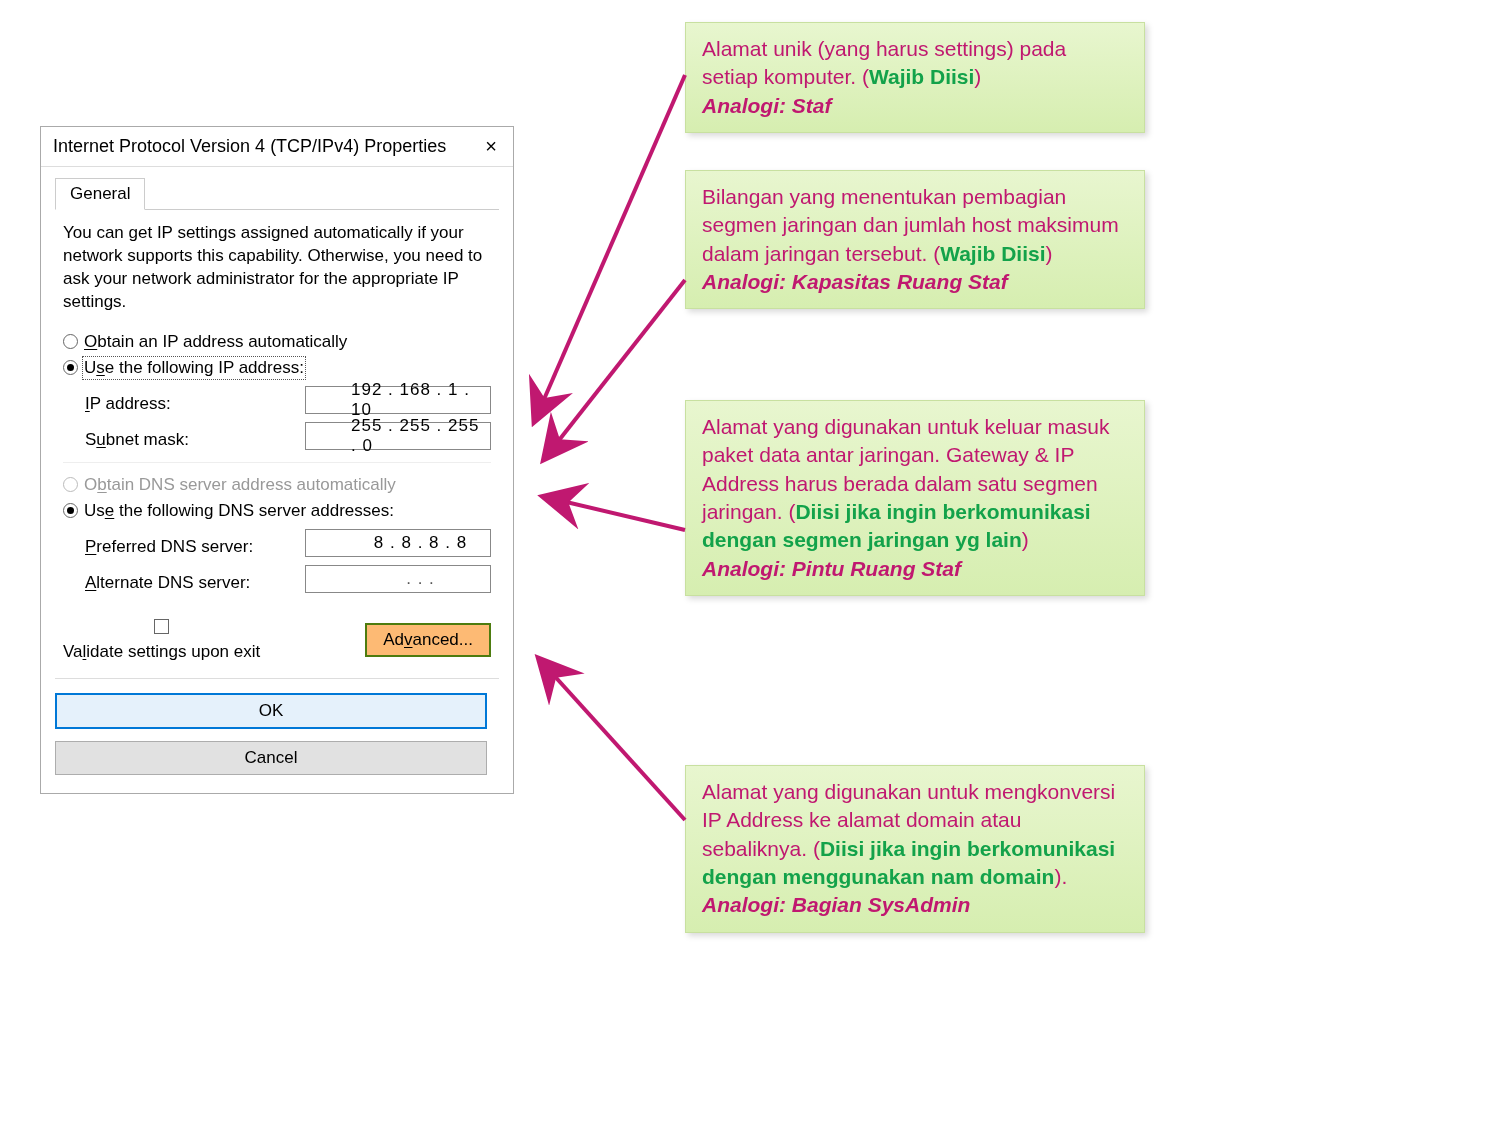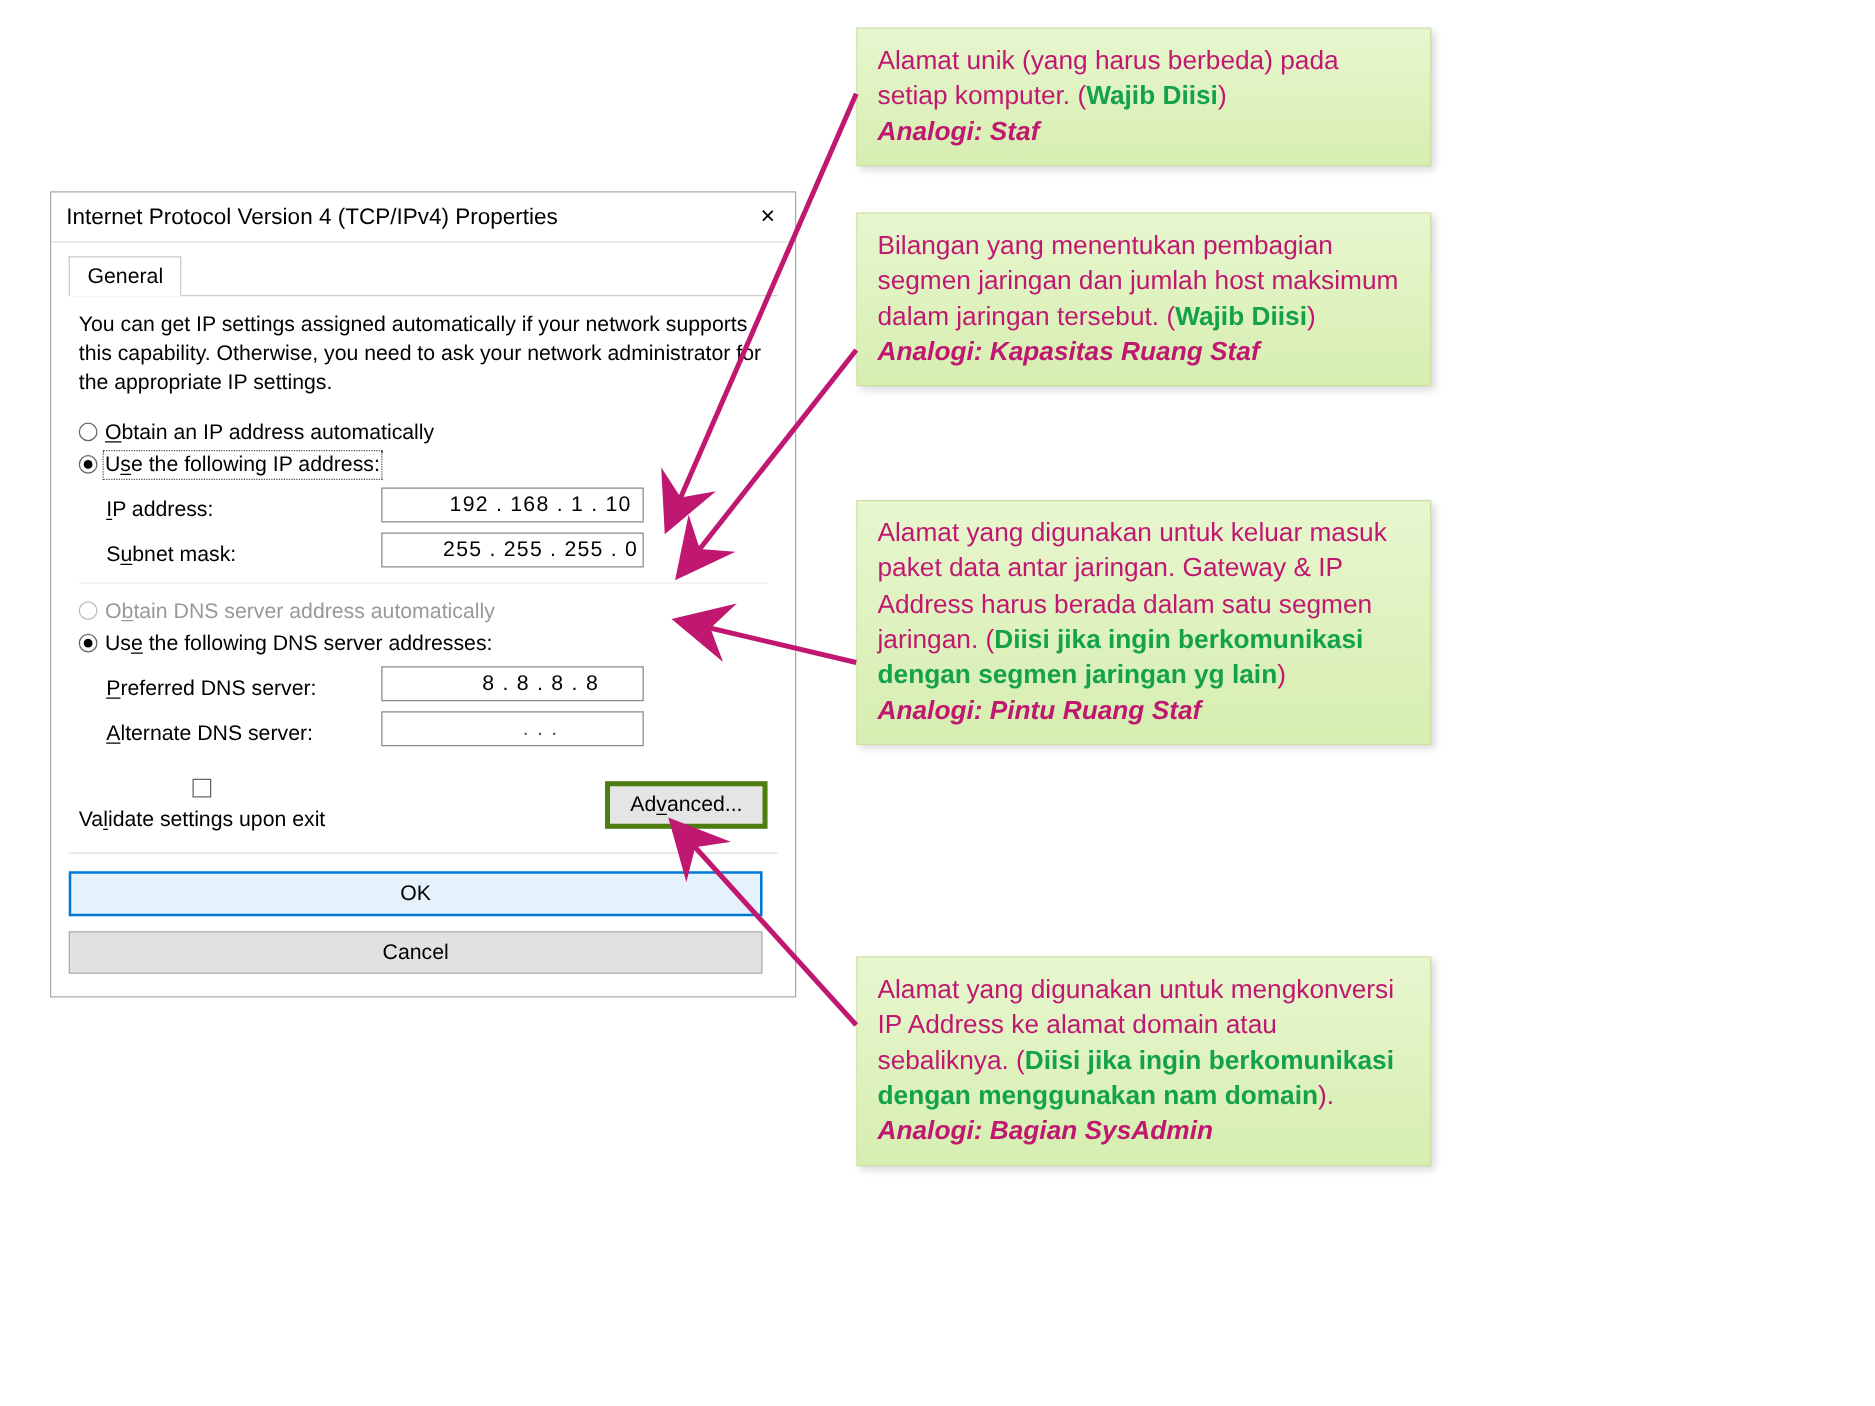--- a/index.html
+++ b/index.html
@@ -8,22 +8,22 @@
     padding: 20px;
     font-family: "Segoe UI", Tahoma, sans-serif;
     background: #fff;
     width: 1500px;
     height: 1125px;
     position: relative;
   }
   .dialog {
     position: absolute;
     left: 40px;
-    top: 153px;
-    width: 597px;
+    top: 126px;
+    width: 474px;
     border: 1px solid #aaa;
     background: #fff;
   }
   .titlebar {
     display: flex;
     justify-content: space-between;
     align-items: center;
     padding: 8px 12px;
     font-size: 18px;
     border-bottom: 1px solid #ddd;
@@ -55,21 +55,21 @@
     border:1px solid #888; height:28px; width:210px;
     display:flex; align-items:center; justify-content:center;
     font-size:17px; letter-spacing:1px; background:#fff;padding-left:45px;
   }
   .ip-box.empty { color:#555; }
   .group-sep { border-top:1px solid #eee; margin:12px 8px; }
   .checkbox-row { display:flex; align-items:center; gap:8px; margin:18px 8px 8px 8px; font-size:17px; }
   .checkbox { width:15px; height:15px; border:1px solid #666; }
   .adv-row { display:flex; justify-content:flex-end; margin:0 8px 0 0; }
   .adv-btn {
-    border:4px solid #4d7c0f; background:#e5e5e5; padding:5px 16px; font-size:17px;
+    border:2px solid #4d7c0f; background:#fdba74; padding:5px 16px; font-size:17px;
   }
   .btn-row {
     border-top:1px solid #ddd; margin-top:16px; padding:14px 12px 0 0;
     display:flex; justify-content:flex-end; gap:12px;flex-direction:column;
   }
   .btn {
     min-width:110px; text-align:center; padding:6px 0; font-size:17px;
     border:1px solid #adadad; background:#e1e1e1;
   }
   .btn.primary { border:2px solid #0078d7; background:#e5f1fb; }
@@ -155,21 +155,21 @@
     </div>
 
     <div class="btn-row">
       <span class="btn primary">OK</span>
       <span class="btn">Cancel</span>
     </div>
   </div>
 </div>
 
 <div class="annot" style="left:685px; top:22px;">
-  <span>Alamat unik (yang harus berbeda) pada setiap komputer. (</span><span class="req">Wajib Diisi</span><span>)</span><br>
+  <span>Alamat unik (yang harus settings) pada setiap komputer. (</span><span class="req">Wajib Diisi</span><span>)</span><br>
   <span class="analogy">Analogi: Staf</span>
 </div>
 
 <div class="annot" style="left:685px; top:170px;">
   <span>Bilangan yang menentukan pembagian segmen jaringan dan jumlah host maksimum dalam jaringan tersebut. (</span><span class="req">Wajib Diisi</span><span>)</span><br>
   <span class="analogy">Analogi: Kapasitas Ruang Staf</span>
 </div>
 
 <div class="annot" style="left:685px; top:400px;">
   <span>Alamat yang digunakan untuk keluar masuk paket data antar jaringan. Gateway &amp; IP Address harus berada dalam satu segmen jaringan. (</span><span class="req">Diisi jika ingin berkomunikasi dengan segmen jaringan yg lain</span><span>)</span><br>

